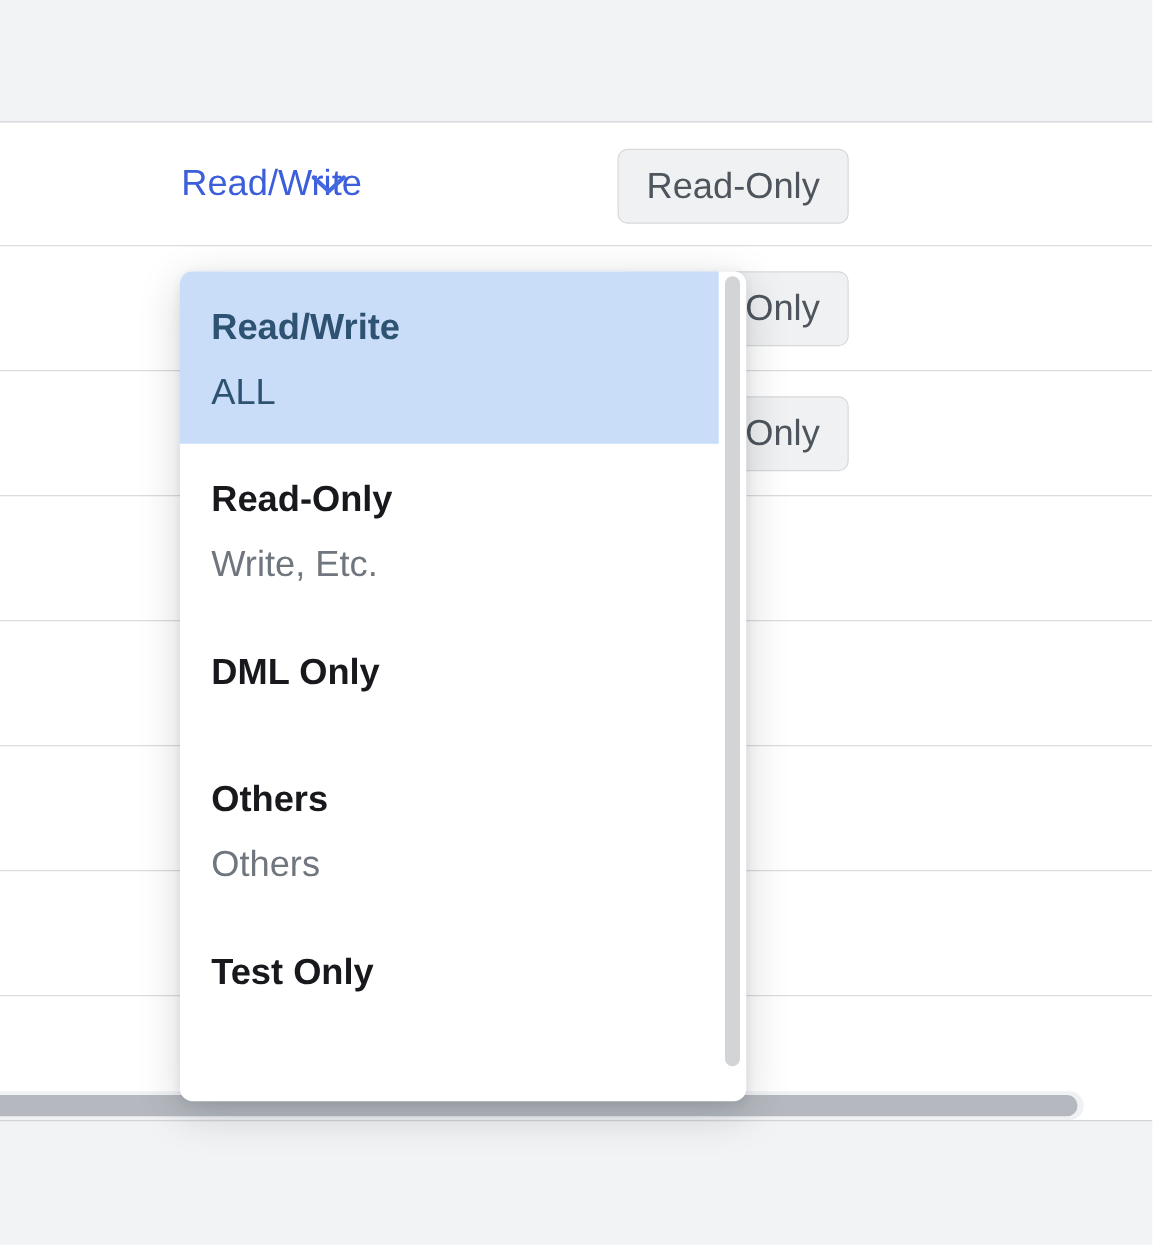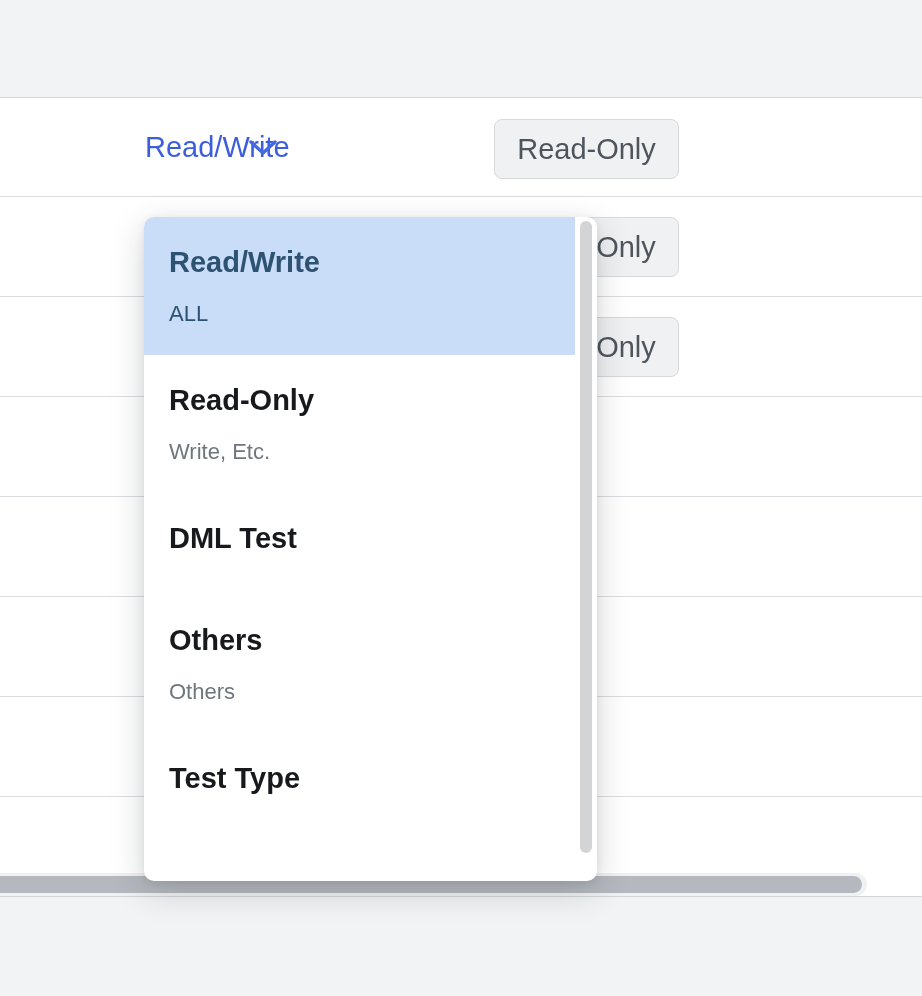--- a/index.html
+++ b/index.html
@@ -81,21 +81,21 @@
     cursor: pointer;
   }
   .dd-item .dd-title {
     font-size: 29px;
     line-height: 36px;
     font-weight: 700;
     color: #17191c;
     margin-bottom: 16px;
   }
   .dd-item .dd-sub {
-    font-size: 22px;
+    font-size: 29px;
     line-height: 36px;
     font-weight: 400;
     color: #70767d;
   }
   .dd-item.selected {
     background: #c9ddf8;
     width: 431px;           
   }
   .dd-item.selected .dd-title { color: #2e5271; font-weight: 700; }
   .dd-item.selected .dd-sub   { color: #2e5271; }
@@ -181,26 +181,26 @@
     <div class="dd-title">Read/Write</div>
     <div class="dd-sub">ALL</div>
   </div>
 
   <div class="dd-item">
     <div class="dd-title">Read-Only</div>
     <div class="dd-sub">Write, Etc.</div>
   </div>
 
   <div class="dd-item">
-    <div class="dd-title">DML Test</div>
+    <div class="dd-title">DML Only</div>
   </div>
 
   <div class="dd-item">
     <div class="dd-title">Others</div>
     <div class="dd-sub">Others</div>
   </div>
 
   <div class="dd-item">
-    <div class="dd-title">Test Type</div>
+    <div class="dd-title">Test Only</div>
   </div>
 
   <div class="dd-scrollbar-thumb"></div>
 </div>
 
 </body></html>

